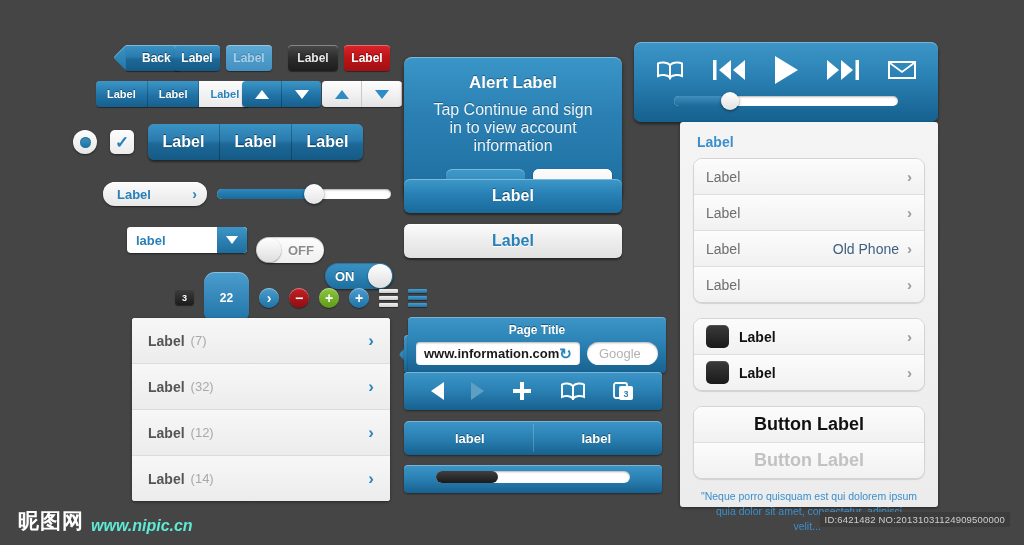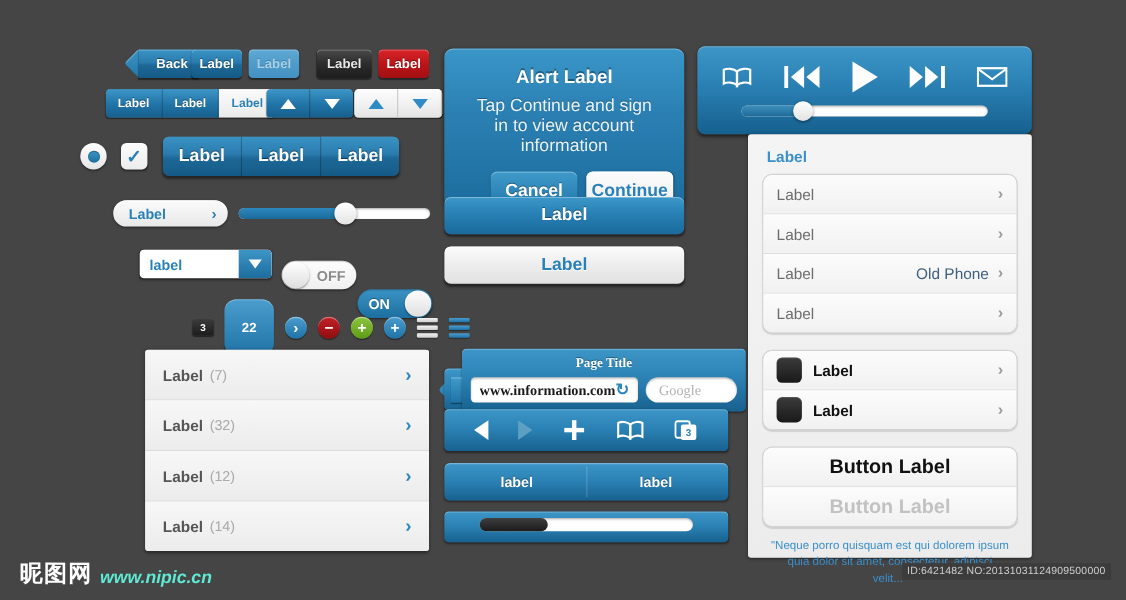--- a/index.html
+++ b/index.html
@@ -525,39 +525,39 @@
       <span class="c">(12)</span>
       <span class="ch">›</span>
     </div>
     <div class="listrow">
       <span class="t">Label</span>
       <span class="c">(14)</span>
       <span class="ch">›</span>
     </div>
   </div>
 
-  <div class="abs alert" style="left:404px;top:44px;width:218px;height:144px;">
+  <div class="abs alert" style="left:404px;top:57px;width:218px;height:144px;">
     <div class="ttl">Alert Label</div>
     <div class="msg">Tap Continue and sign in to view account information</div>
     <div class="acts">
       <div class="ab cancel">Cancel</div>
       <div class="ab continue">Continue</div>
     </div>
   </div>
 
   <div class="abs widebtn blue" style="left:404px;top:179px;width:218px;">Label</div>
   <div class="abs widebtn white" style="left:404px;top:224px;width:218px;">Label</div>
 
   <div class="abs navbar" style="left:404px;top:273px;width:258px;height:38px;">
     <div class="nback">Back</div>
     <div class="nt">Label</div>
     <div class="nedit">Edit</div>
   </div>
 
-  <div class="abs bbar" style="left:420px;top:317px;width:258px;box-sizing:border-box;font-family:Liberation Serif, serif;">
+  <div class="abs bbar" style="left:408px;top:317px;width:258px;box-sizing:border-box;">
     <div class="pt">Page Title</div>
     <div class="flds">
       <div class="urlfld">
         <span class="u">www.information.com</span>
         <span class="rl">↻</span>
       </div>
       <div class="srchfld">
         <span class="s">Google</span>
       </div>
     </div>

